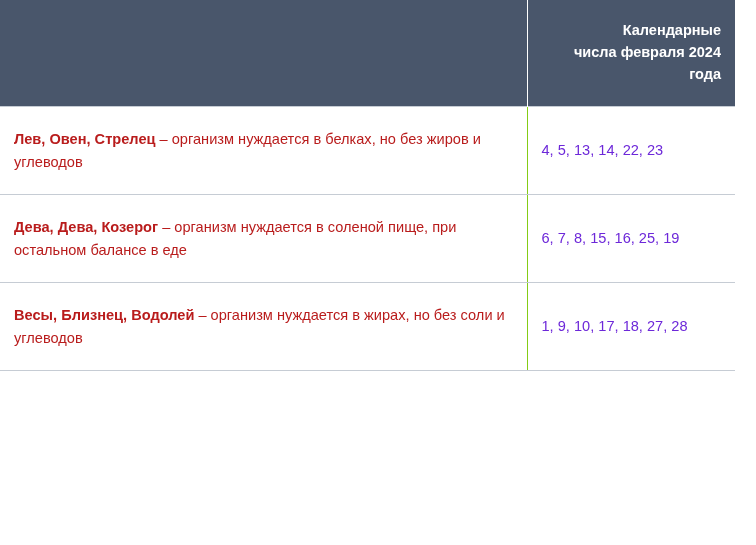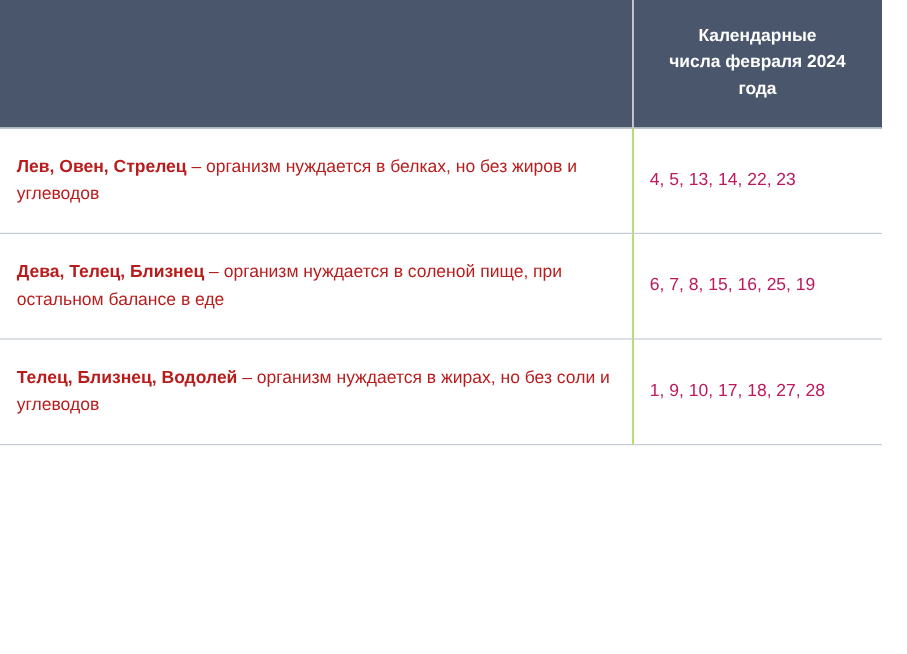--- a/index.html
+++ b/index.html
@@ -26,21 +26,21 @@
     margin: 0;
   }
   col.col-desc { width: 527px; }
   col.col-dates { width: 208px; }
 
   thead th {
     background: #49566b;
     color: #ffffff;
     height: 106px;
     vertical-align: middle;
-    text-align: center;
+    text-align: right;
     padding: 0 14px;
     font-size: 14.5px;
     font-weight: bold;
     line-height: 1.5;
     border: 0;
   }
   thead th.head-left {
     border-right: 1px solid #ffffff;
   }
   thead th .head-text {
@@ -64,21 +64,21 @@
     border-right: 1px solid #84cc16;
   }
   tbody td.desc .signs {
     font-weight: bold;
   }
   tbody td.desc .rest {
     font-weight: normal;
   }
   tbody td.dates {
     font-size: 14.6px;
-    color: #be185d;
+    color: #6d28d9;
     line-height: 1.5;
     white-space: nowrap;
   }
   tbody tr:last-child td {
     border-bottom: 1px solid #c6ccd4;
   }
 </style>
 </head>
 <body>
 
@@ -101,25 +101,25 @@
     </thead>
     <tbody>
       <tr>
         <td class="desc">
           <span class="signs">Лев, Овен, Стрелец</span><span class="rest"> – организм нуждается в белках, но без жиров и углеводов</span>
         </td>
         <td class="dates">4, 5, 13, 14, 22, 23</td>
       </tr>
       <tr>
         <td class="desc">
-          <span class="signs">Дева, Телец, Близнец</span><span class="rest"> – организм нуждается в соленой пище, при остальном балансе в еде</span>
+          <span class="signs">Дева, Дева, Козерог</span><span class="rest"> – организм нуждается в соленой пище, при остальном балансе в еде</span>
         </td>
         <td class="dates">6, 7, 8, 15, 16, 25, 19</td>
       </tr>
       <tr>
         <td class="desc">
-          <span class="signs">Телец, Близнец, Водолей</span><span class="rest"> – организм нуждается в жирах, но без соли и углеводов</span>
+          <span class="signs">Весы, Близнец, Водолей</span><span class="rest"> – организм нуждается в жирах, но без соли и углеводов</span>
         </td>
         <td class="dates">1, 9, 10, 17, 18, 27, 28</td>
       </tr>
     </tbody>
   </table>
 </div>
 
 </body></html>

